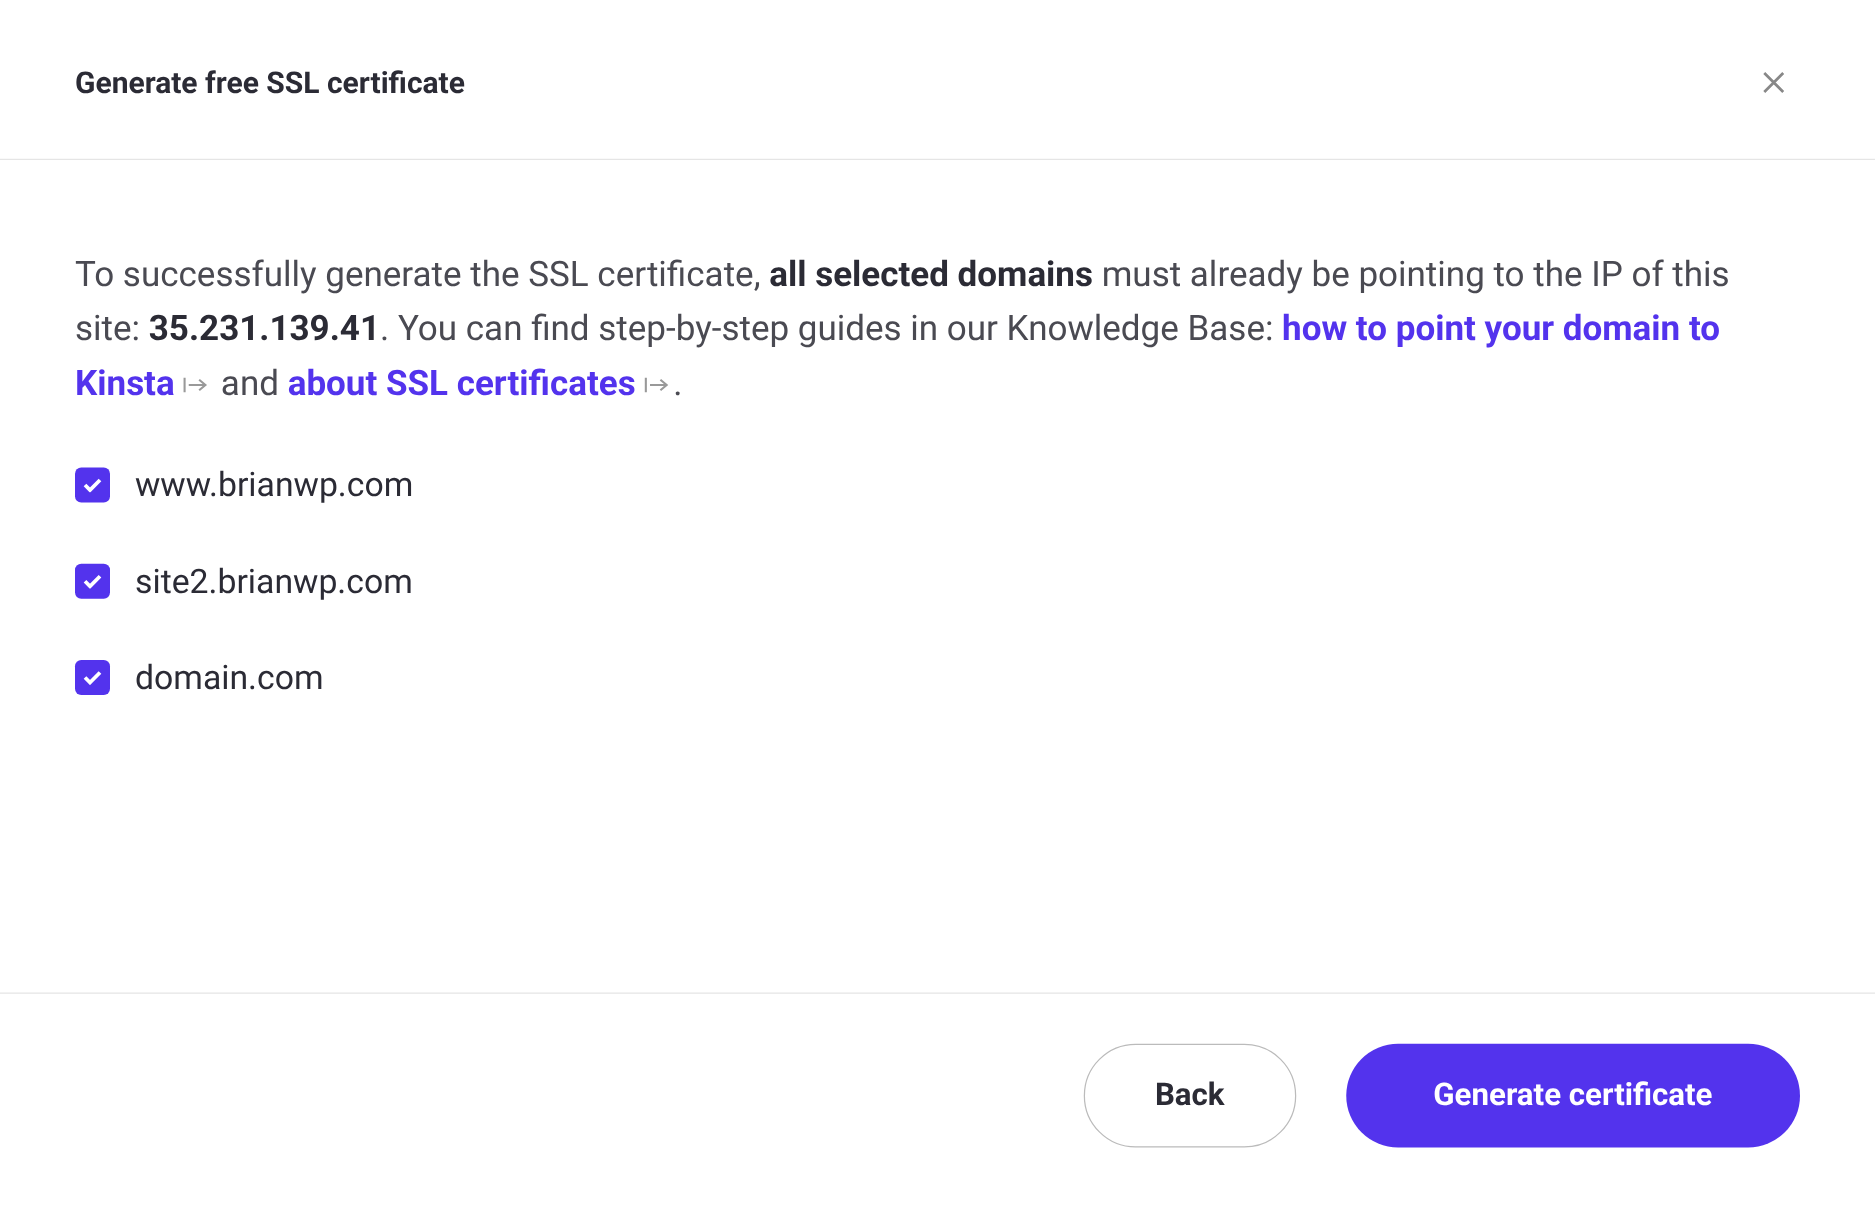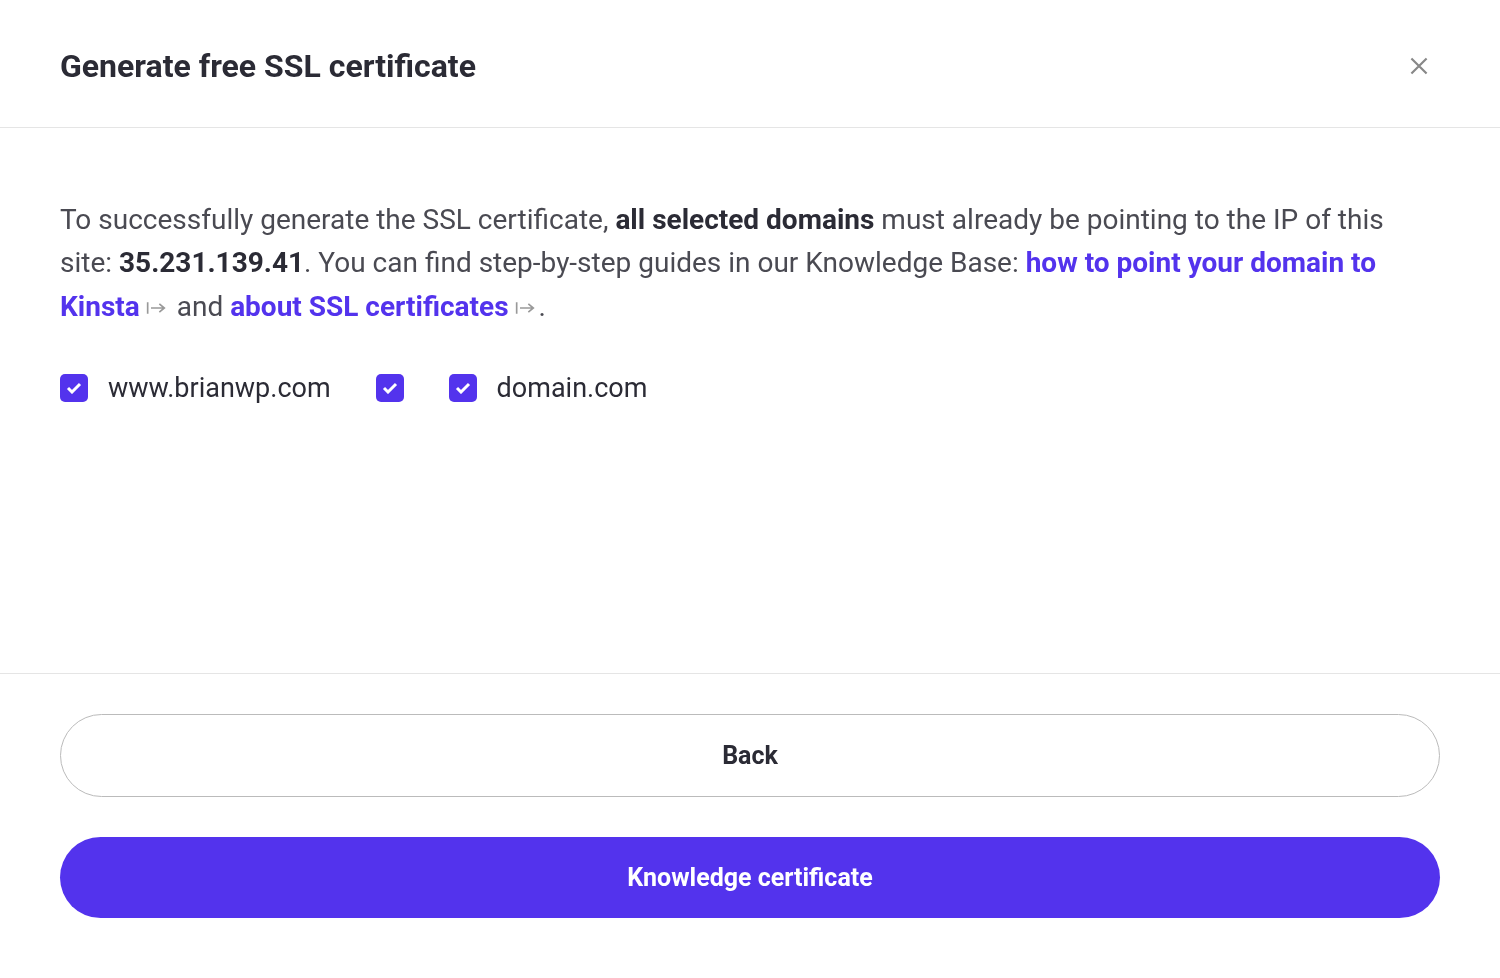--- a/index.html
+++ b/index.html
@@ -16,21 +16,21 @@
       position: relative;
     }
     .header {
       display: flex;
       justify-content: space-between;
       align-items: center;
       padding: 45px 60px 40px 60px;
       border-bottom: 1px solid #e5e5e5;
     }
     .title {
-      font-size: 32px;
+      font-size: 24px;
       font-weight: 700;
       color: #2b2b35;
       text-align: center;
     }
     .close-btn {
       cursor: pointer;
       display: flex;
       align-items: center;
       justify-content: center;
       padding: 8px;
@@ -74,20 +74,21 @@
     }
     .external-icon svg {
       width: 20px;
       height: 16px;
       stroke: #999;
       stroke-width: 2;
       fill: none;
     }
     .domain-list {
       display: flex;
+      flex-direction: column;
       gap: 45px;
     }
     .domain-item {
       display: flex;
       align-items: center;
       gap: 20px;
     }
     .checkbox {
       width: 28px;
       height: 28px;
@@ -113,21 +114,20 @@
     .footer {
       position: absolute;
       bottom: 0;
       left: 0;
       right: 0;
       border-top: 1px solid #e5e5e5;
       padding: 40px 60px 60px 60px;
       display: flex;
       justify-content: flex-end;
       gap: 40px;
-      flex-direction: column;
     }
     .btn {
       font-size: 25px;
       font-weight: 700;
       padding: 26px 56px;
       border-radius: 50px;
       cursor: pointer;
       border: none;
       font-family: inherit;
     }
@@ -176,28 +176,29 @@
           </svg>
       </div>
       <span class="domain-label">www.brianwp.com</span>
     </div>
     <div class="domain-item">
       <div class="checkbox">
         <svg viewBox="0 0 16 12">
             <path d="M2 6 L6 10 L14 2"></path>
           </svg>
       </div>
+      <span class="domain-label">site2.brianwp.com</span>
     </div>
     <div class="domain-item">
       <div class="checkbox">
         <svg viewBox="0 0 16 12">
             <path d="M2 6 L6 10 L14 2"></path>
           </svg>
       </div>
       <span class="domain-label">domain.com</span>
     </div>
   </div>
 </div>
 
 <div class="footer">
   <button class="btn btn-secondary">Back</button>
-  <button class="btn btn-primary">Knowledge certificate</button>
+  <button class="btn btn-primary">Generate certificate</button>
 </div>
 
 </body></html>

